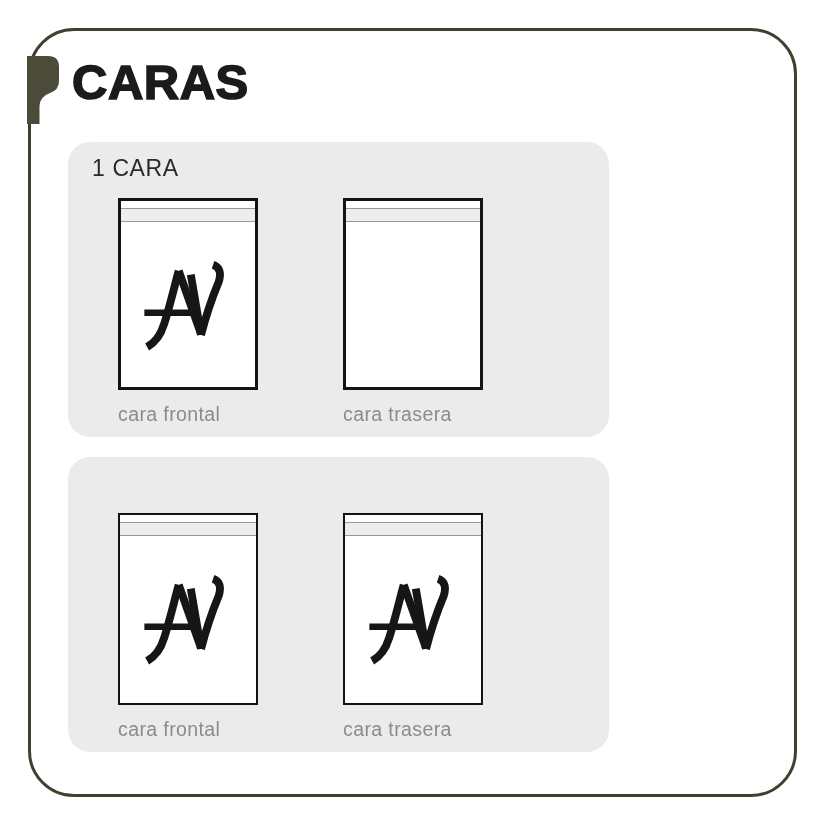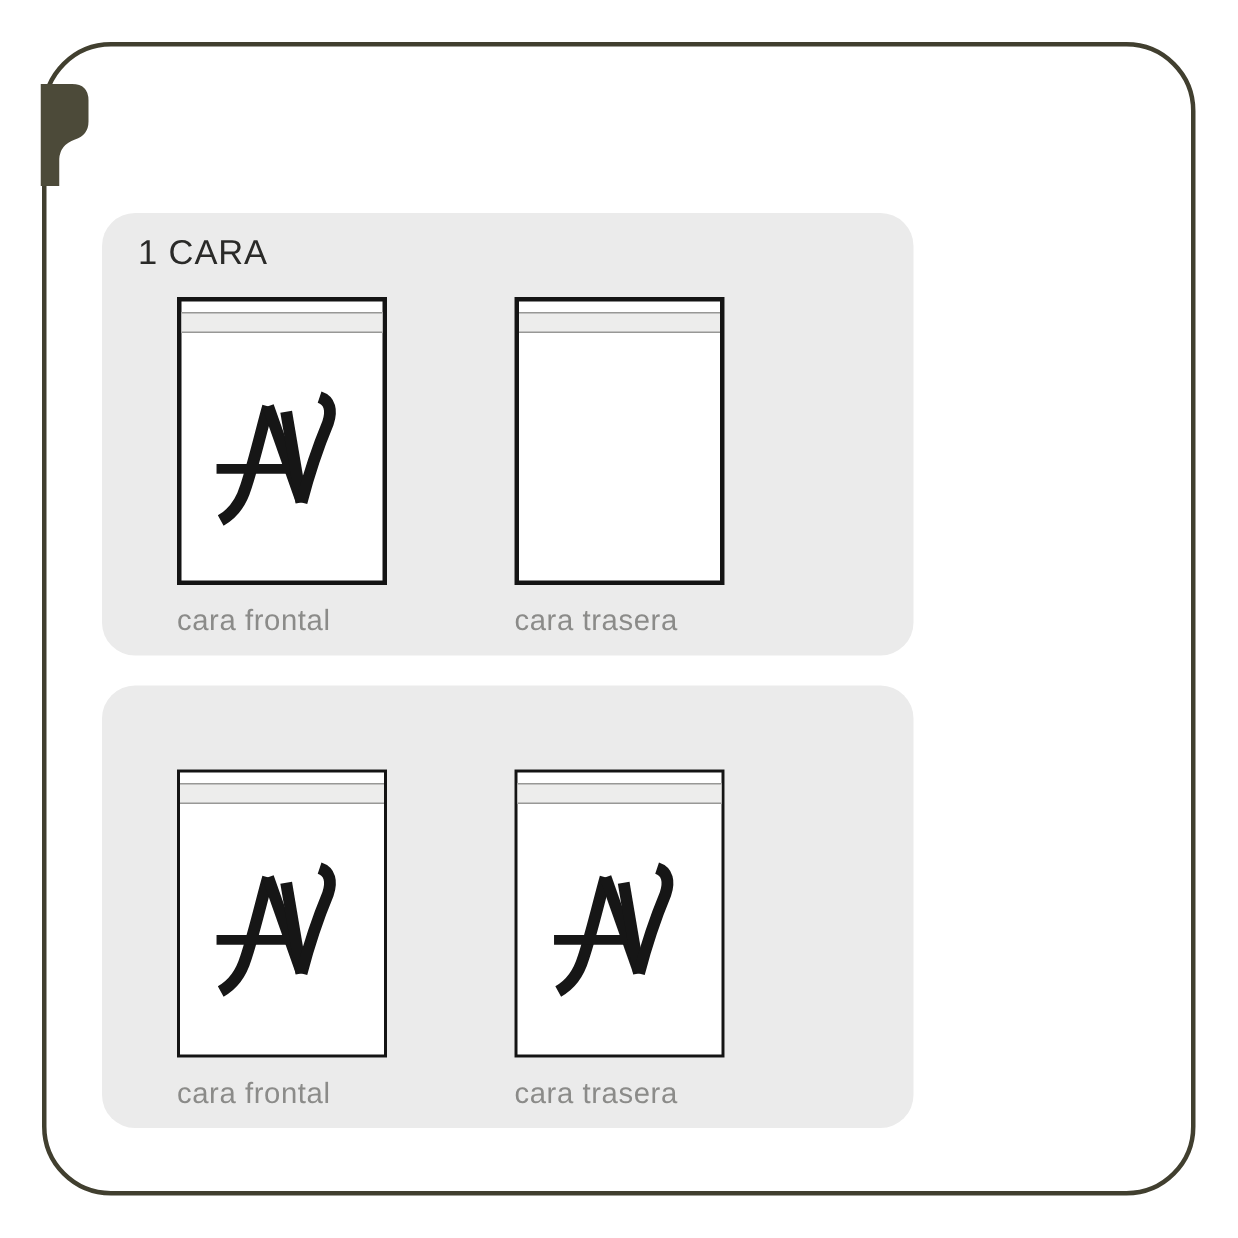--- a/index.html
+++ b/index.html
@@ -119,20 +119,21 @@
 </svg>
 
 <div class="canvas">
 
   <div class="frame"></div>
 
   <svg class="corner-tab" viewBox="0 0 34 68">
     <path d="M0,0 H21 Q32,0 32,11 V25 Q32,34 23,37 Q13,40.5 12.5,50 V68 H0 Z" fill="#4c4a39"></path>
   </svg>
 
+  <div class="page-title">CARAS</div>
 
   <div class="panel panel-1">
     <div class="panel-heading">1 CARA</div>
     <div class="bags-row">
       <div class="bag-col">
         <div class="bag bag--thick">
           <div class="bag-seal"></div>
           <svg class="bag-logo" viewBox="0 0 100 112">
             <use href="#av-monogram"></use>
           </svg>

